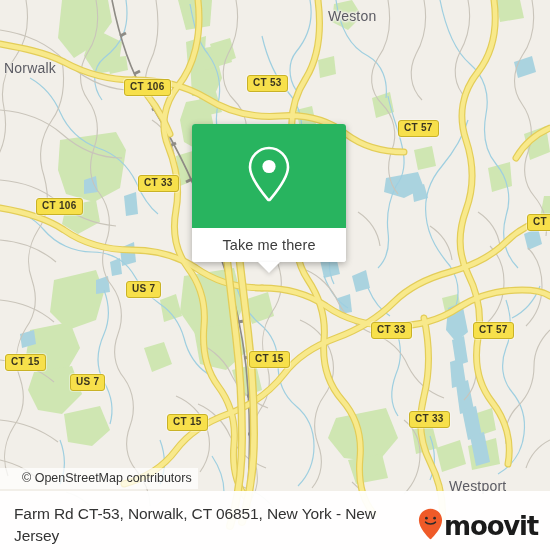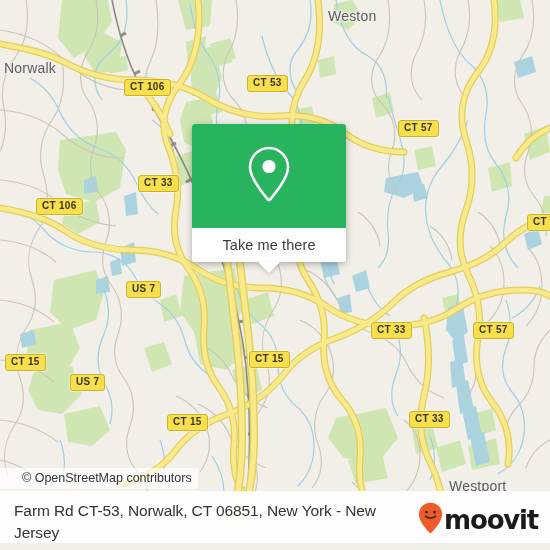--- a/index.html
+++ b/index.html
@@ -116,24 +116,24 @@
     border-top: 11px solid #ffffff;
     filter: drop-shadow(0 2px 2px rgba(0,0,0,.16));
   }
 
   
   #bottom-bar {
     position: absolute;
     left: 0;
     top: 491px;
     width: 550px;
-    height: 52px;
+    height: 59px;
     background: rgba(255,255,255,.94);
     display: flex;
-    align-items: flex-start;
+    align-items: center;
     box-sizing: border-box;
     padding: 9px 12px 0 14px;
   }
   #bottom-title {
     flex: 1 1 auto;
     color: #333333;
     font-family: "Liberation Sans", sans-serif;
     font-size: 15.5px;
     line-height: 22px;
     letter-spacing: -.1px;

